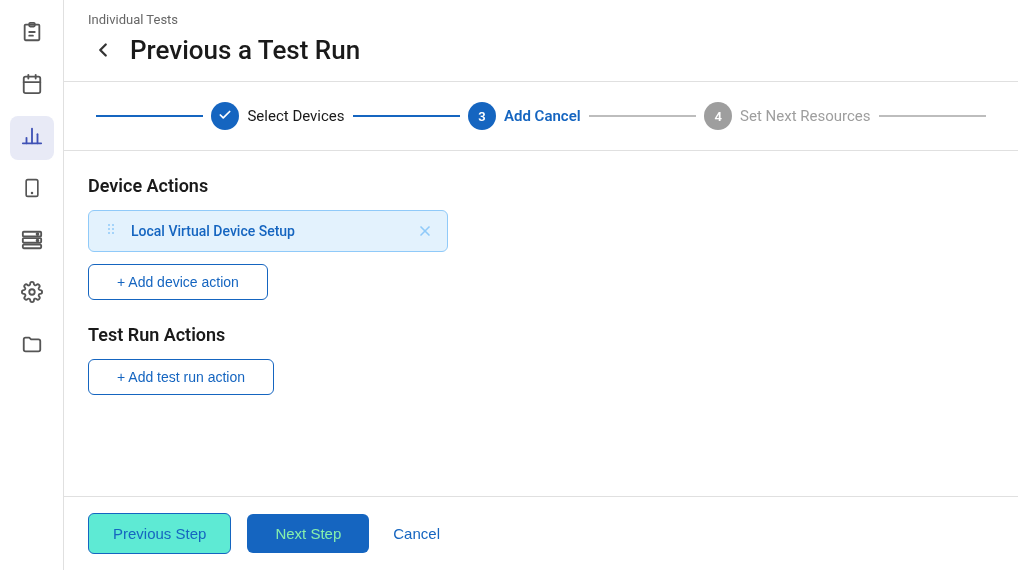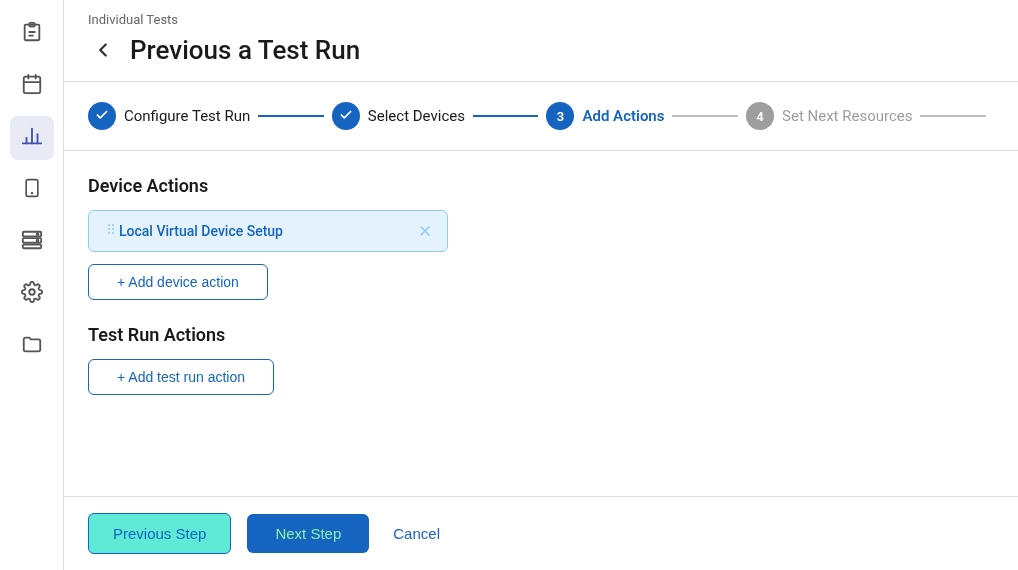--- a/index.html
+++ b/index.html
@@ -168,21 +168,21 @@
       background: #e3f2fd;
       border: 1px solid #90caf9;
       border-radius: 6px;
       padding: 10px 14px;
       width: 360px;
       margin-bottom: 12px;
     }
     .chip-left {
       display: flex;
       align-items: center;
-      gap: 0;
+      gap: 12px;
       justify-content: space-between;
     }
     .drag-handle {
       color: #90caf9;
       font-size: 16px;
       cursor: grab;
     }
     .chip-label {
       font-size: 14px;
       color: #1565c0;
@@ -335,49 +335,39 @@
         <svg width="22" height="22" viewBox="0 0 24 24" fill="none" stroke="currentColor" stroke-width="2.5" stroke-linecap="round" stroke-linejoin="round">
           <polyline points="15 18 9 12 15 6"></polyline>
         </svg>
       </button>
       <h1 class="page-title">Previous a Test Run</h1>
     </div>
   </div>
 
   <div class="stepper">
 
-    <div class="step">
-      <div class="step-circle completed">
-        <span>
-          <svg width="14" height="14" viewBox="0 0 24 24" fill="none" stroke="white" stroke-width="3" stroke-linecap="round" stroke-linejoin="round">
-              <polyline points="20 6 9 17 4 12"></polyline>
-            </svg>
-        </span>
-      </div>
-      <span class="step-label">Configure Test Run</span>
-    </div>
     <div class="step-connector completed"></div>
 
     <div class="step">
       <div class="step-circle completed">
         <span>
           <svg width="14" height="14" viewBox="0 0 24 24" fill="none" stroke="white" stroke-width="3" stroke-linecap="round" stroke-linejoin="round">
               <polyline points="20 6 9 17 4 12"></polyline>
             </svg>
         </span>
       </div>
       <span class="step-label">Select Devices</span>
     </div>
     <div class="step-connector completed"></div>
 
     <div class="step">
       <div class="step-circle active">
         <span>3</span>
       </div>
-      <span class="step-label active-label">Add Actions</span>
+      <span class="step-label active-label">Add Cancel</span>
     </div>
     <div class="step-connector"></div>
 
     <div class="step">
       <div class="step-circle inactive">
         <span>4</span>
       </div>
       <span class="step-label inactive-label">Set Next Resources</span>
     </div>
     <div class="step-connector"></div>

